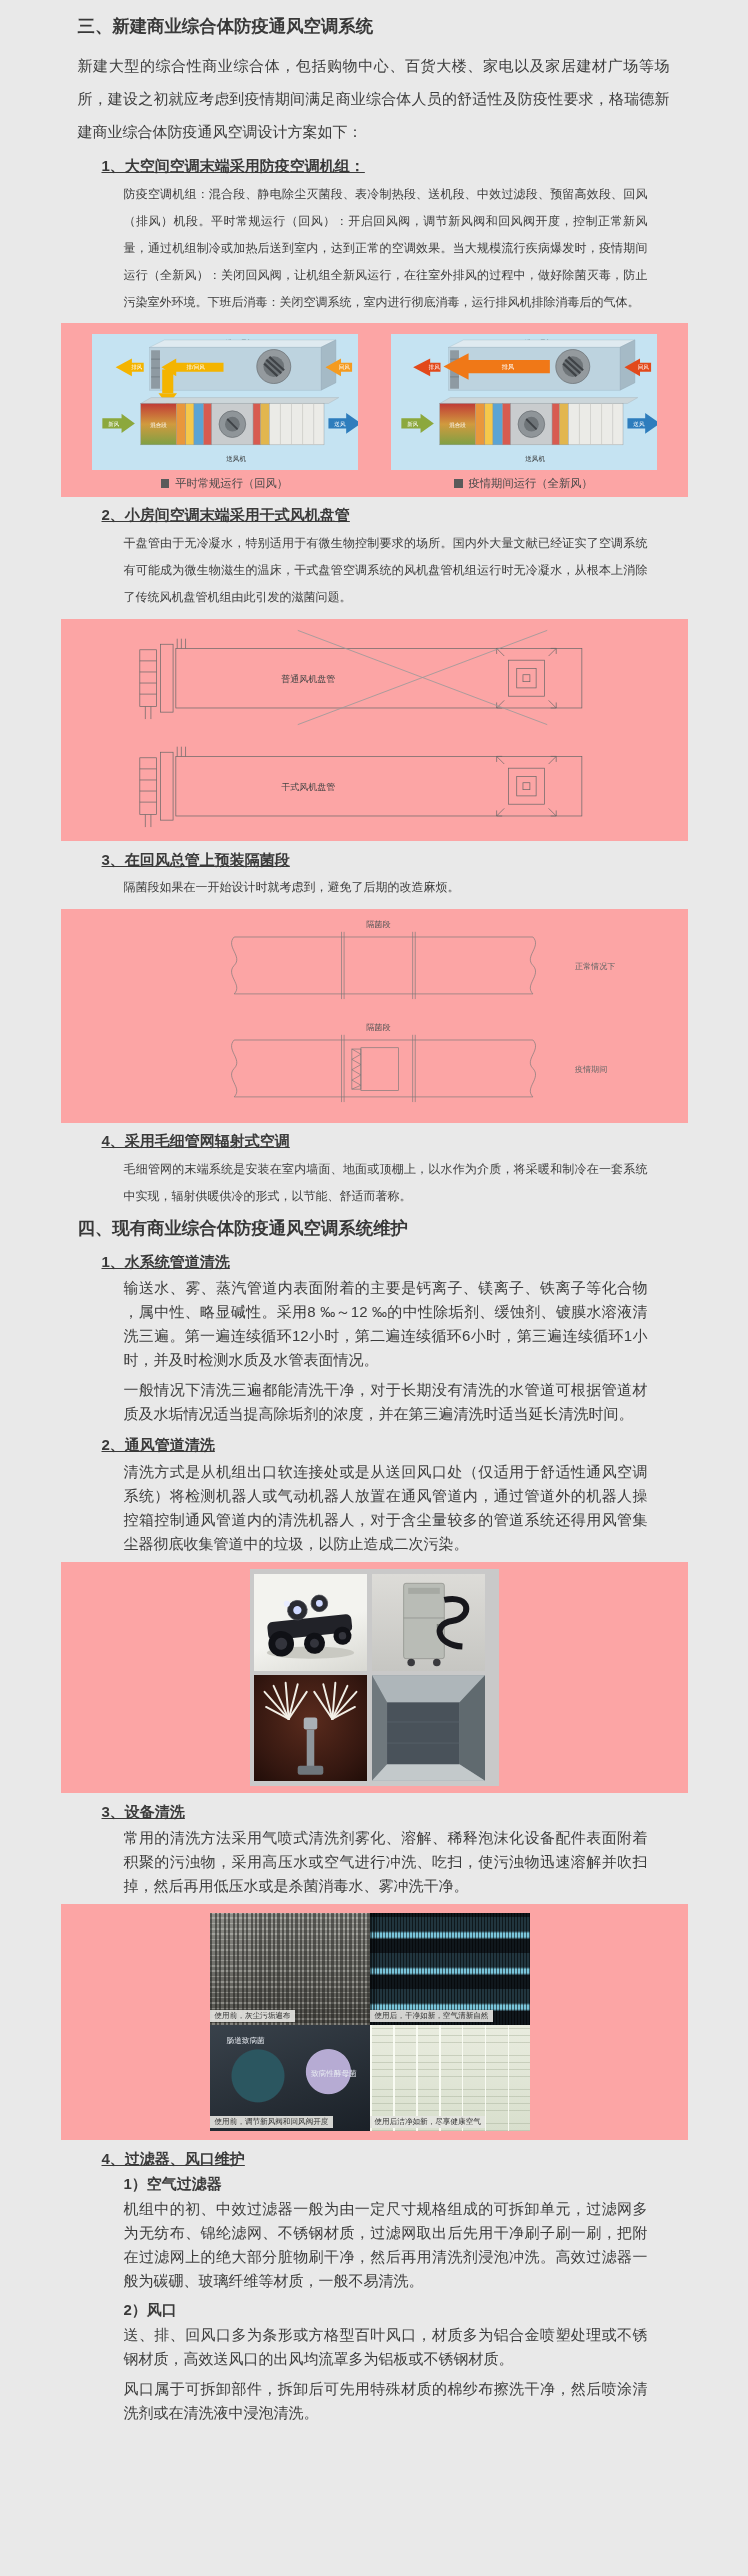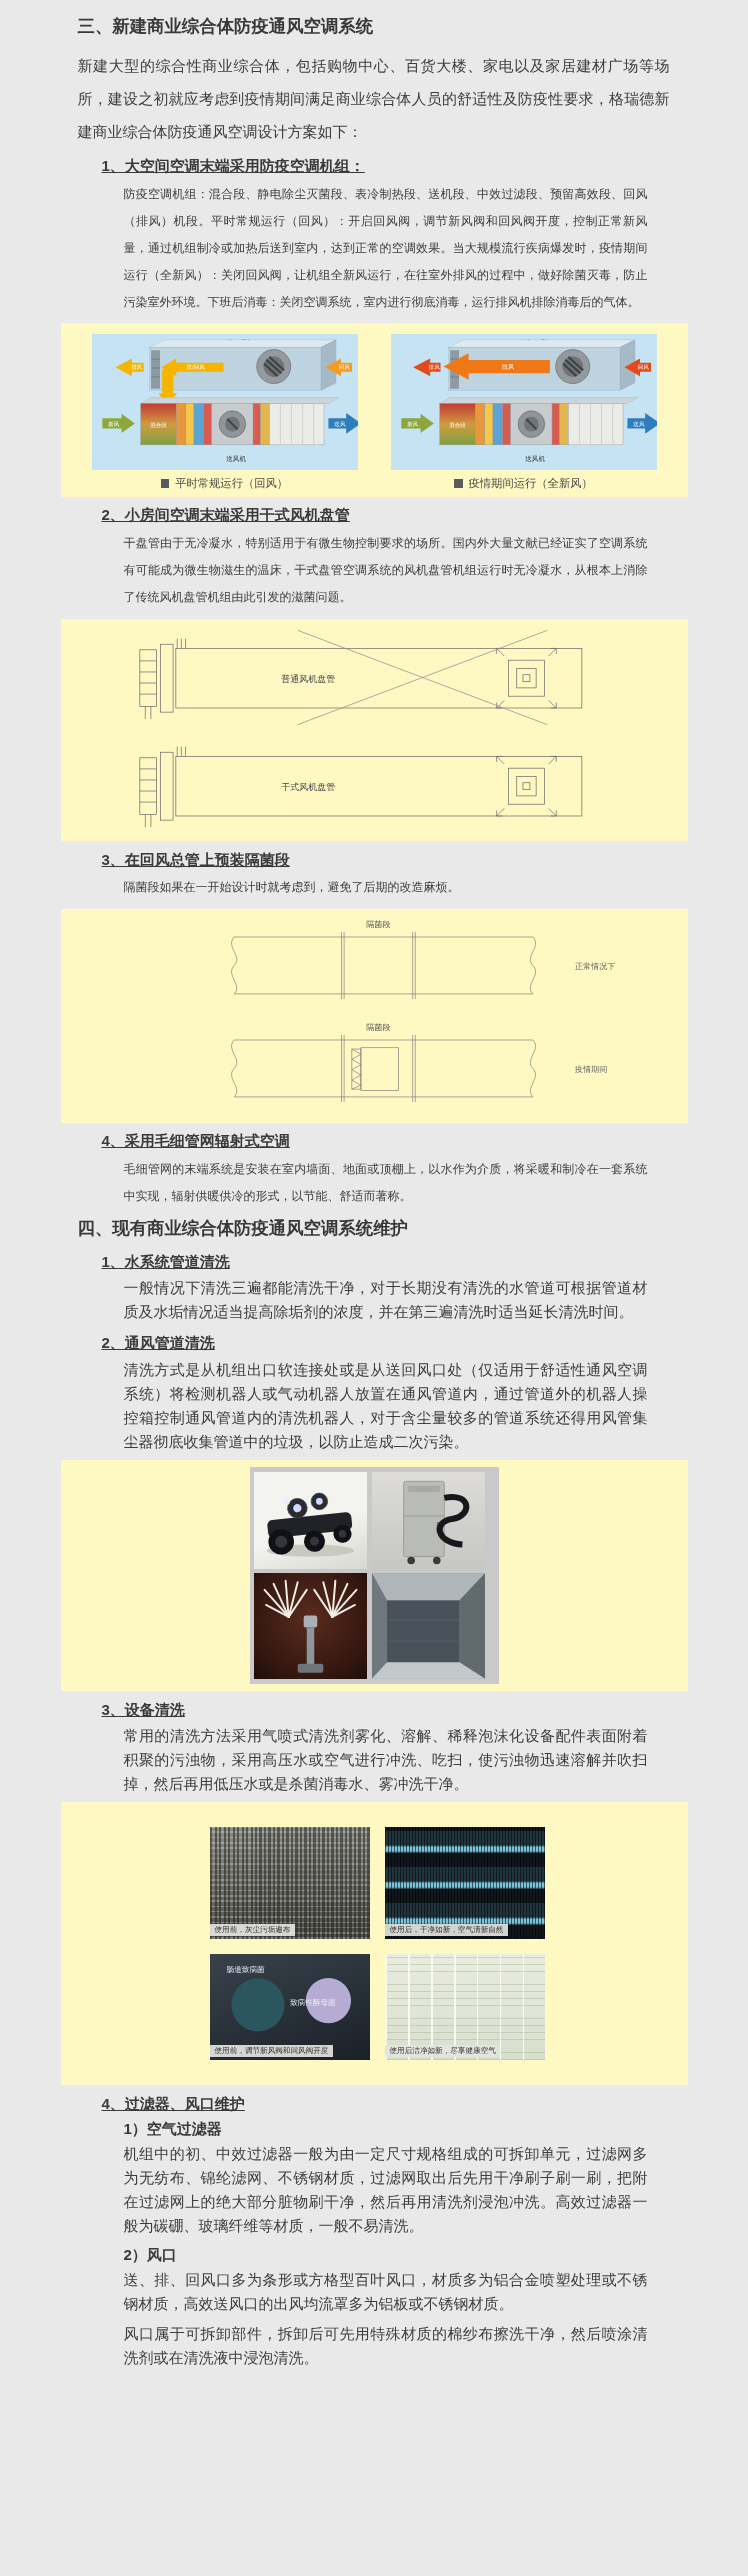--- a/index.html
+++ b/index.html
@@ -4,21 +4,21 @@
 <style>
   html,body{margin:0;padding:0;background:#e9e9e9;}
   .page{width:679px;margin:0 auto;background:#e9e9e9;padding:9px 0 19.7px;
         font-family:"Liberation Sans","DejaVu Sans",sans-serif;color:#3d3d3d;}
   h2.sec{font-size:17.4px;font-weight:bold;color:#383838;margin:6px 45px 10.6px 43px;line-height:23px;}
   p.intro{font-size:15px;line-height:33px;margin:0 44px 6px 43px;text-align:justify;}
   h3.num{font-size:15px;font-weight:bold;color:#3a3a3a;margin:7.6px 45px 4.5px 67px;line-height:21px;text-decoration:underline;}
   h4.subnum{font-size:15px;font-weight:bold;color:#3a3a3a;margin:4.5px 45px 3px 89px;line-height:21px;}
   p.body3{font-size:12px;line-height:27px;margin:0 66px 7.6px 89px;text-align:justify;}
   p.body4{font-size:15px;line-height:24px;margin:0 66px 6px 89px;text-align:justify;}
-  .whitebox{width:627px;margin:6px auto 6px;background:#fef9c3;}
+  .whitebox{width:627px;margin:6px auto 6px;background:#fca5a5;}
   
   .fig-ahu{padding:10.6px 0 6px;}
   .ahu-row{display:flex;justify-content:center;gap:33px;}
   .ahu-panel{width:266px;height:136px;background:#c5e3f2;}
   .cap-row{display:flex;justify-content:center;gap:33px;margin-top:6px;}
   .cap-cell{width:266px;display:flex;justify-content:center;align-items:center;gap:6px;
             font-size:11.3px;color:#4a4a4a;}
   .sq{width:8.3px;height:8.3px;background:#5a5a5a;display:inline-block;}
   
   .fig-fcu{padding:10.6px 0 7.6px;}
@@ -30,21 +30,21 @@
   .fig-robot{padding:7.6px 0;}
   .photo-panel{width:240px;margin:0 auto;background:#c9c9c9;padding:4.5px;
                display:grid;grid-template-columns:113px 113px;gap:4.5px;}
   .ph{position:relative;overflow:hidden;}
   .ph-floor{height:97px;background:linear-gradient(160deg,#f3f3ef 55%,#d8d8d2);}
   .ph-cab{height:97px;background:linear-gradient(#dddcd8,#c6c6c2);}
   .ph-brush{height:106px;background:radial-gradient(circle at 50% 42%,#5a2b1d 0%,#341710 70%,#200d08 100%);}
   .ph-duct{height:106px;}
   
   .fig-coil{padding:9px 0;}
-  .coil-grid{width:328px;margin:16px auto;display:grid;grid-template-columns:160px 160px;gap:15px;}
+  .coil-grid{width:328px;margin:0 auto;display:grid;grid-template-columns:160px 160px;gap:0;}
   .ph-cap{position:absolute;left:0;bottom:3px;background:rgba(228,228,224,.92);color:#333;
           font-size:7.6px;line-height:12px;padding:0 4.5px;white-space:nowrap;}
   .ph-dirty{height:112px;background:
       repeating-linear-gradient(90deg,rgba(25,25,22,.5) 0 2.3px,rgba(0,0,0,0) 2.3px 4.5px),
       repeating-linear-gradient(0deg,rgba(225,225,218,.35) 0 1.5px,rgba(0,0,0,0) 1.5px 5.3px),
       linear-gradient(#8d8d88,#504f4a);}
   .ph-cleancoil{height:112px;background:
       repeating-linear-gradient(90deg,rgba(0,0,0,.55) 0 1.5px,rgba(0,0,0,0) 1.5px 3px),
       repeating-linear-gradient(0deg,#10171c 0 13.6px,#79c4da 16px 19.7px,#21353e 22px 36px);}
   .ph-germ{height:106px;background:
@@ -290,20 +290,21 @@
       <text x="705" y="84" font-size="12.5" fill="#666">疫情期间</text>
     </svg>
   </div>
 
   <h3 class="num">4、采用毛细管网辐射式空调</h3>
   <p class="body3">毛细管网的末端系统是安装在室内墙面、地面或顶棚上，以水作为介质，将采暖和制冷在一套系统中实现，辐射供暖供冷的形式，以节能、舒适而著称。</p>
 
   <h2 class="sec">四、现有商业综合体防疫通风空调系统维护</h2>
 
   <h3 class="num">1、水系统管道清洗</h3>
+  <p class="body4">输送水、雾、蒸汽管道内表面附着的主要是钙离子、镁离子、铁离子等化合物 ，属中性、略显碱性。采用8 ‰～12 ‰的中性除垢剂、缓蚀剂、镀膜水溶液清洗三遍。第一遍连续循环12小时，第二遍连续循环6小时，第三遍连续循环1小时，并及时检测水质及水管表面情况。</p>
   <p class="body4">一般情况下清洗三遍都能清洗干净，对于长期没有清洗的水管道可根据管道材质及水垢情况适当提高除垢剂的浓度，并在第三遍清洗时适当延长清洗时间。</p>
 
   <h3 class="num">2、通风管道清洗</h3>
   <p class="body4">清洗方式是从机组出口软连接处或是从送回风口处（仅适用于舒适性通风空调系统）将检测机器人或气动机器人放置在通风管道内，通过管道外的机器人操控箱控制通风管道内的清洗机器人，对于含尘量较多的管道系统还得用风管集尘器彻底收集管道中的垃圾，以防止造成二次污染。</p>
 
   <div class="whitebox fig-robot">
     <div class="photo-panel">
       <div class="ph ph-floor">
         <svg viewBox="0 0 150 128" width="113" height="97">
           <ellipse cx="75" cy="104" rx="58" ry="8" fill="#c9c9c2"></ellipse>
@@ -376,21 +377,21 @@
   <div class="whitebox fig-coil">
     <div class="coil-grid">
       <div class="ph ph-dirty">
         <span class="ph-cap">使用前，灰尘污垢遍布</span>
       </div>
       <div class="ph ph-cleancoil">
         <span class="ph-cap">使用后，干净如新，空气清新自然</span>
       </div>
       <div class="ph ph-germ">
         <span class="germ-tag" style="left:16.6px;top:10.6px;">肠道致病菌</span>
-        <span class="germ-tag" style="left:80px;top:44px;">致病性酵母菌</span>
+        <span class="germ-tag" style="left:101px;top:44px;">致病性酵母菌</span>
         <span class="ph-cap">使用前，调节新风阀和回风阀开度</span>
       </div>
       <div class="ph ph-filter">
         <span class="ph-cap">使用后洁净如新，尽享健康空气</span>
       </div>
     </div>
   </div>
 
   <h3 class="num">4、过滤器、风口维护</h3>
   <h4 class="subnum">1）空气过滤器</h4>

